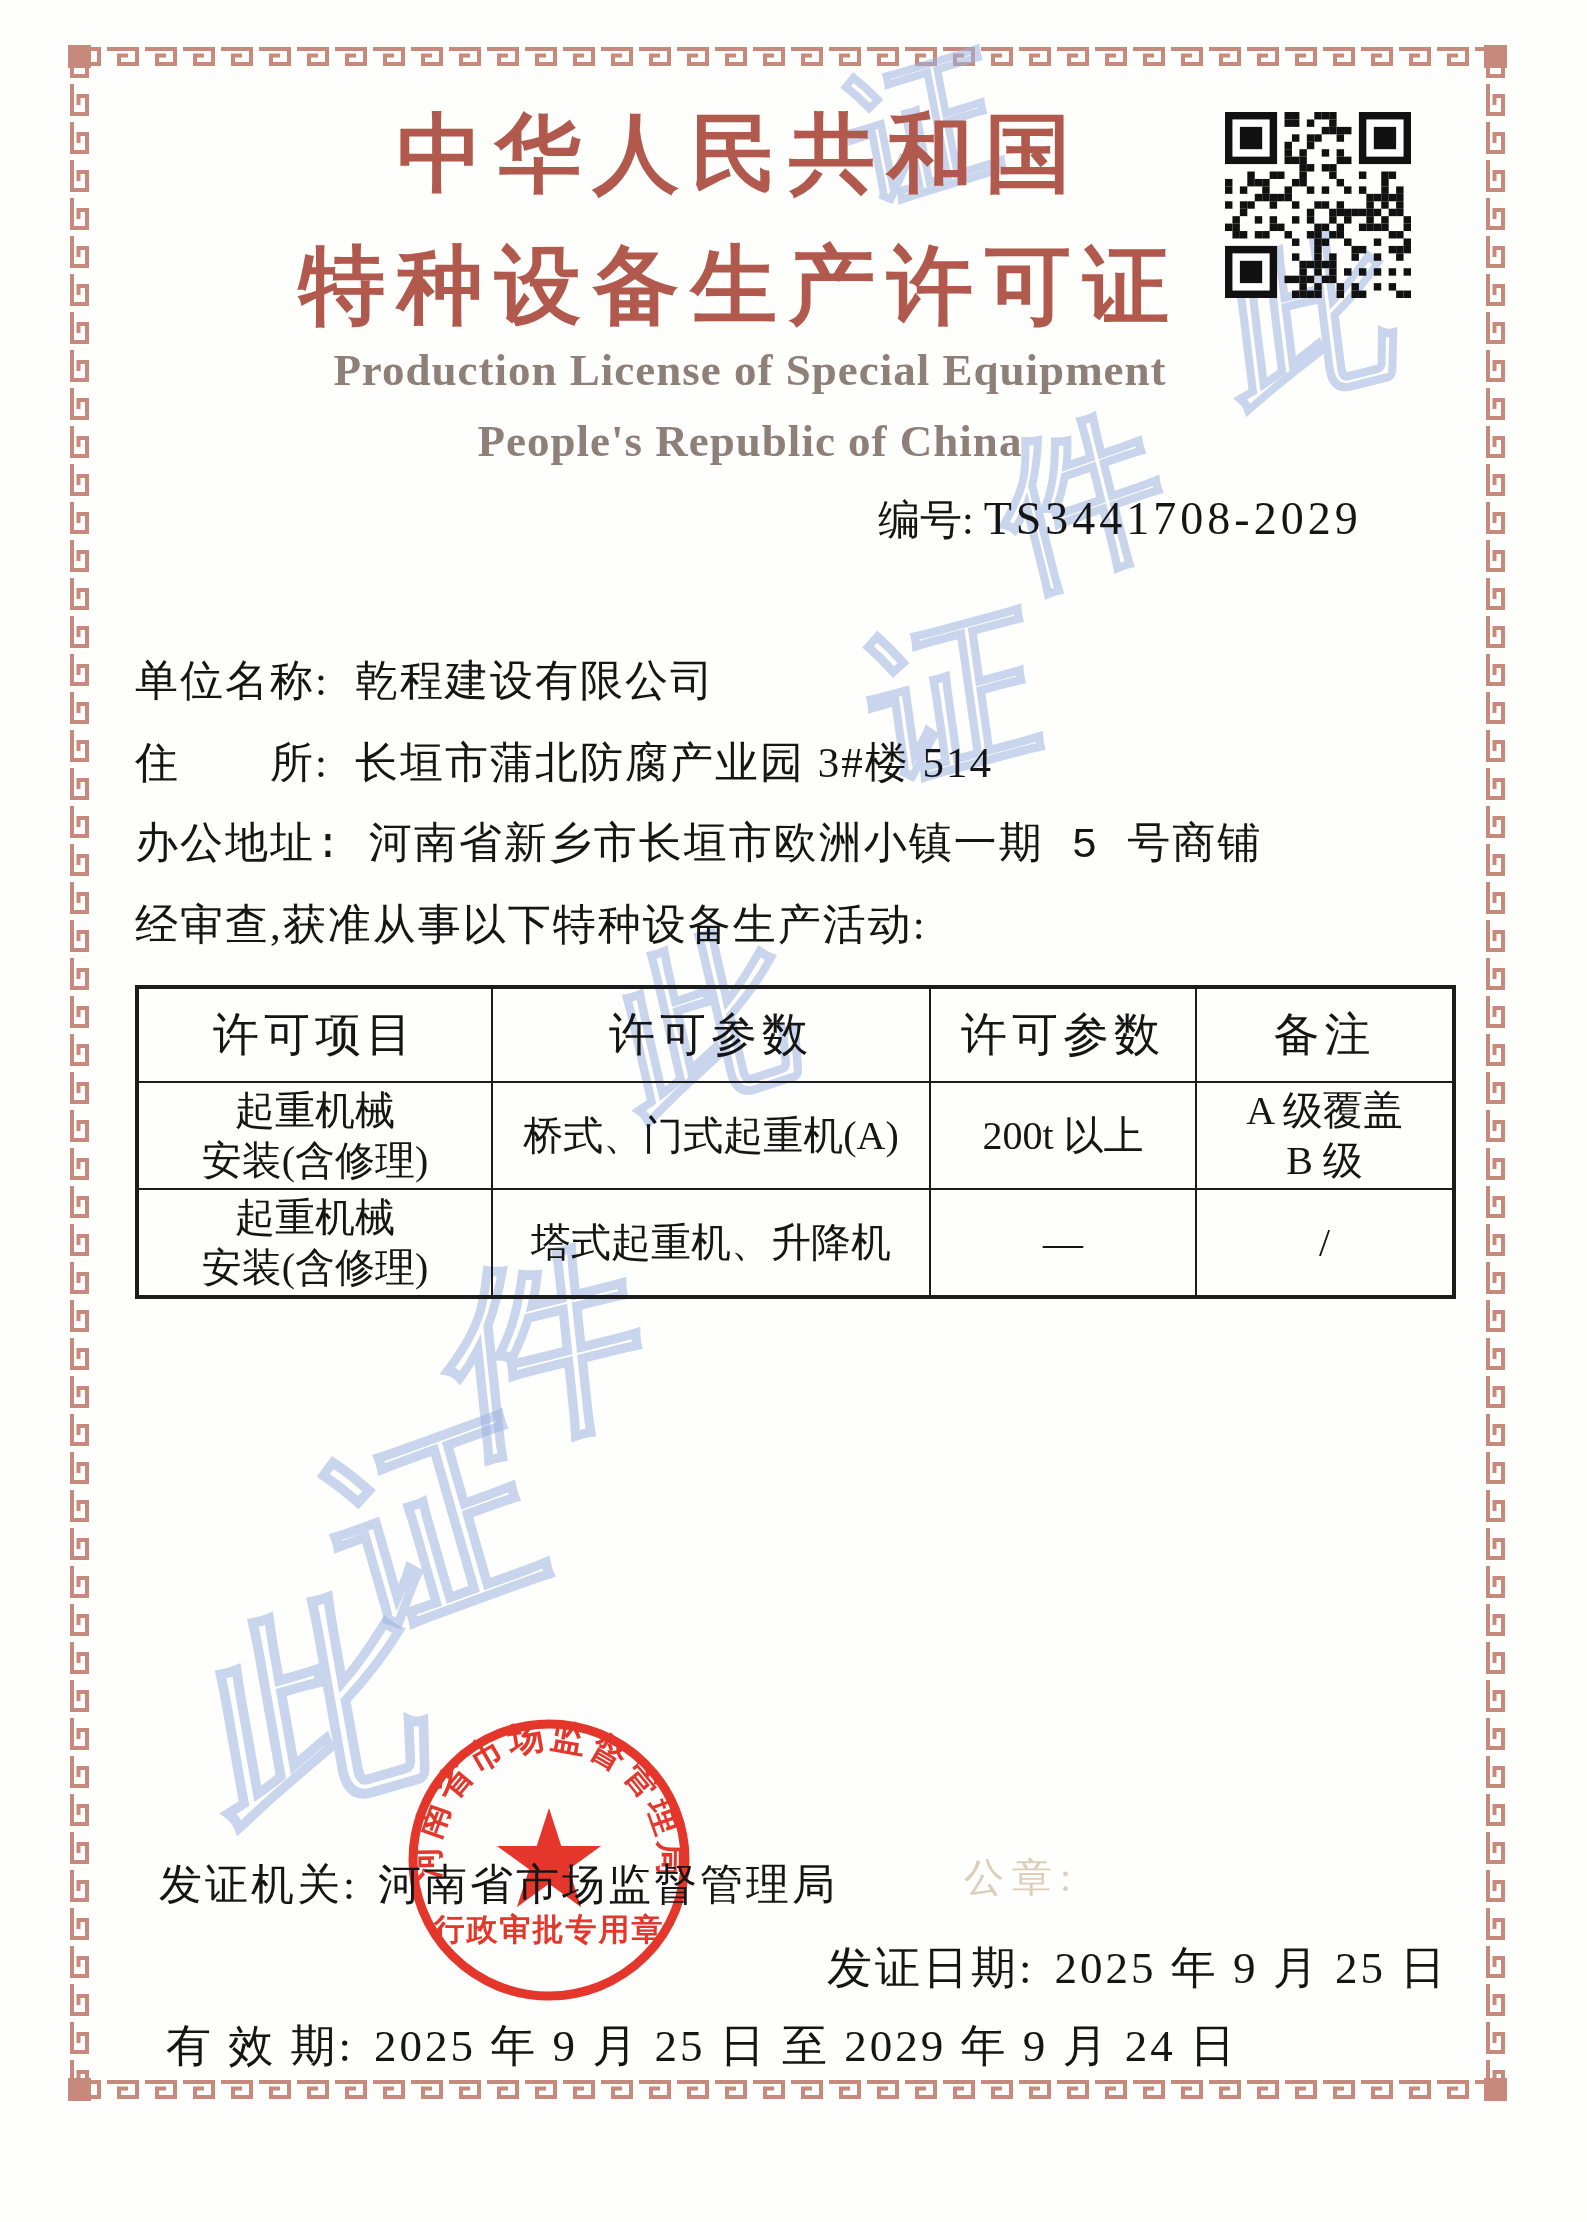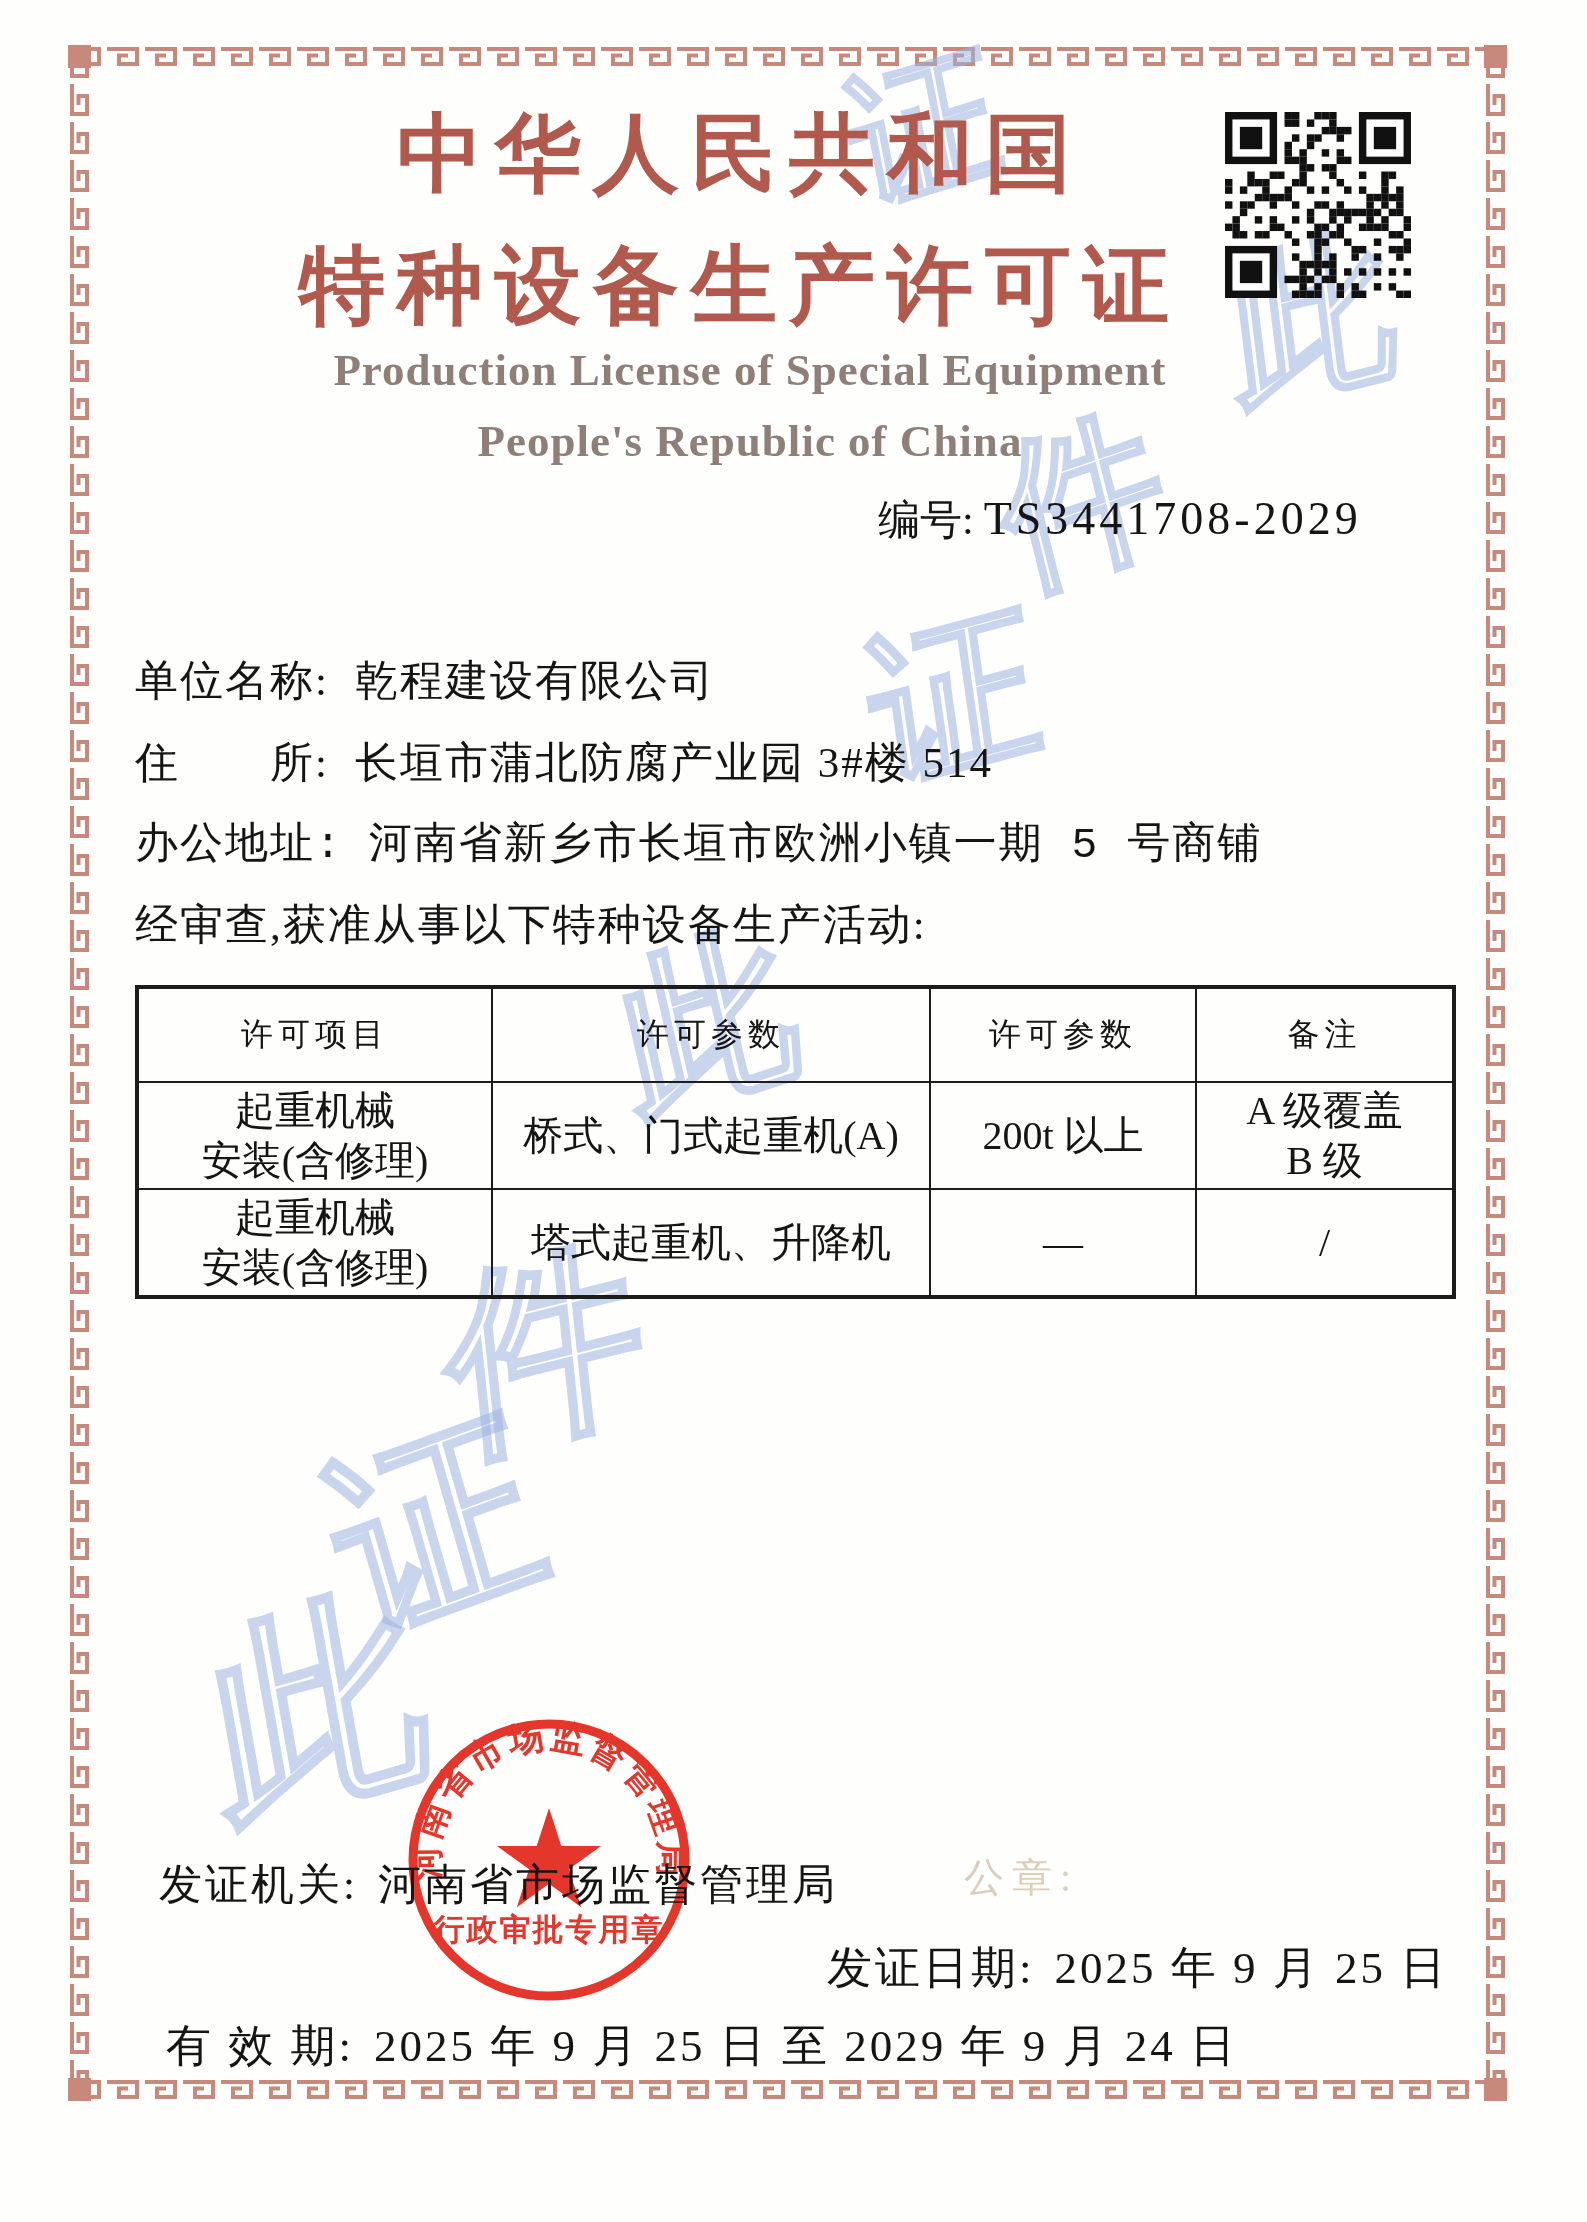--- a/index.html
+++ b/index.html
@@ -34,21 +34,21 @@
   .info-line .lbl{margin-right:26px;}
   
   table.lic{
     position:absolute; left:135px; top:985px; width:1317px;
     border-collapse:collapse; table-layout:fixed; text-align:center;
   }
   table.lic col.c1{width:355px;} table.lic col.c2{width:438px;}
   table.lic col.c3{width:266px;} table.lic col.c4{width:258px;}
   table.lic th, table.lic td{border:2px solid #1c1c1c; font-weight:normal;}
   table.lic{border:4px solid #1c1c1c;}
-  table.lic thead th{height:90px; font-size:32px; letter-spacing:5px;}
+  table.lic thead th{height:90px; font-size:46px; letter-spacing:5px;}
   table.lic tbody td{height:103px; font-size:40px; line-height:1.25;}
   table.lic td.remark{padding:0 38px;}
   
   .stamp{position:absolute; left:398px; top:1712px; mix-blend-mode:multiply; opacity:.93;}
   
   .footer-line{position:absolute; font-size:43px; white-space:nowrap; letter-spacing:3px;margin-left:24px;}
   .authority{left:135px; top:1856px;}
   .seal-label{left:940px; top:1850px; color:#dbcfbc; font-size:40px; letter-spacing:8px;}
   .issue-date{left:803px; top:1938px; font-size:45px;}
   .validity{left:142px; top:2016px; font-size:45px;}

